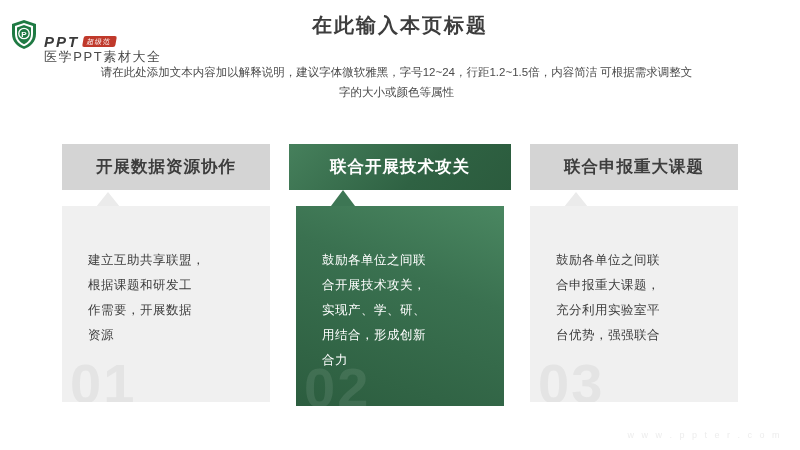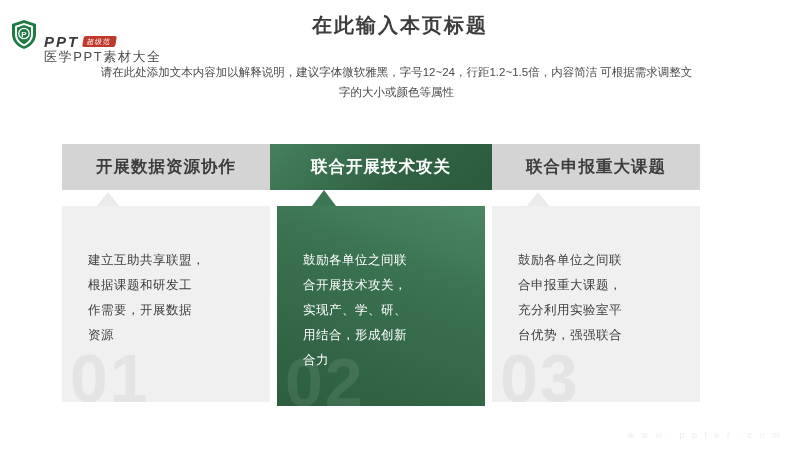--- a/index.html
+++ b/index.html
@@ -37,21 +37,21 @@
   }
   .subtitle {
     position: absolute; left: 95px; right: 102px; top: 62px;
     text-align: center; font-size: 11.5px; color: #4a4a4a;
     line-height: 1.75;
   }
 
   
   .cols {
     position: absolute; left: 62px; top: 144px; width: 676px; height: 258px;
-    display: flex; justify-content: flex-start;
+    display: flex; justify-content: space-between;
   }
   .col { position: relative; width: 208px; height: 100%; }
   .col-mid { width: 222px; }
 
   .col-head {
     height: 46px; display: flex; align-items: center; justify-content: center;
     font-size: 16.5px; font-weight: bold; letter-spacing: 1px;
   }
   .col-head.gray { background: #d4d4d4; color: #3d3d3d; }
   .col-head.green {
@@ -79,21 +79,21 @@
     width: 0; height: 0;
     border-left: 12px solid transparent;
     border-right: 12px solid transparent;
   }
   .pointer.gray { border-bottom: 15px solid #ebebeb; }
   .pointer.green { border-bottom: 16px solid #3d7654; left: 42px; top: 46px; }
 
   
   .wm-num {
     position: absolute; z-index: 1; left: 8px; bottom: -10px;
-    font-size: 68px; font-weight: bold; letter-spacing: 2px;
+    font-size: 56px; font-weight: bold; letter-spacing: 2px;
     line-height: 1; user-select: none;
   }
   .wm-num.gray { color: #e4e4e4; }
   .wm-num.green { color: rgba(255,255,255,0.09); }
 
   
   .footer-wm {
     position: absolute; right: 18px; bottom: 10px;
     font-size: 9px; color: #ededed; letter-spacing: 2.5px;
   }

